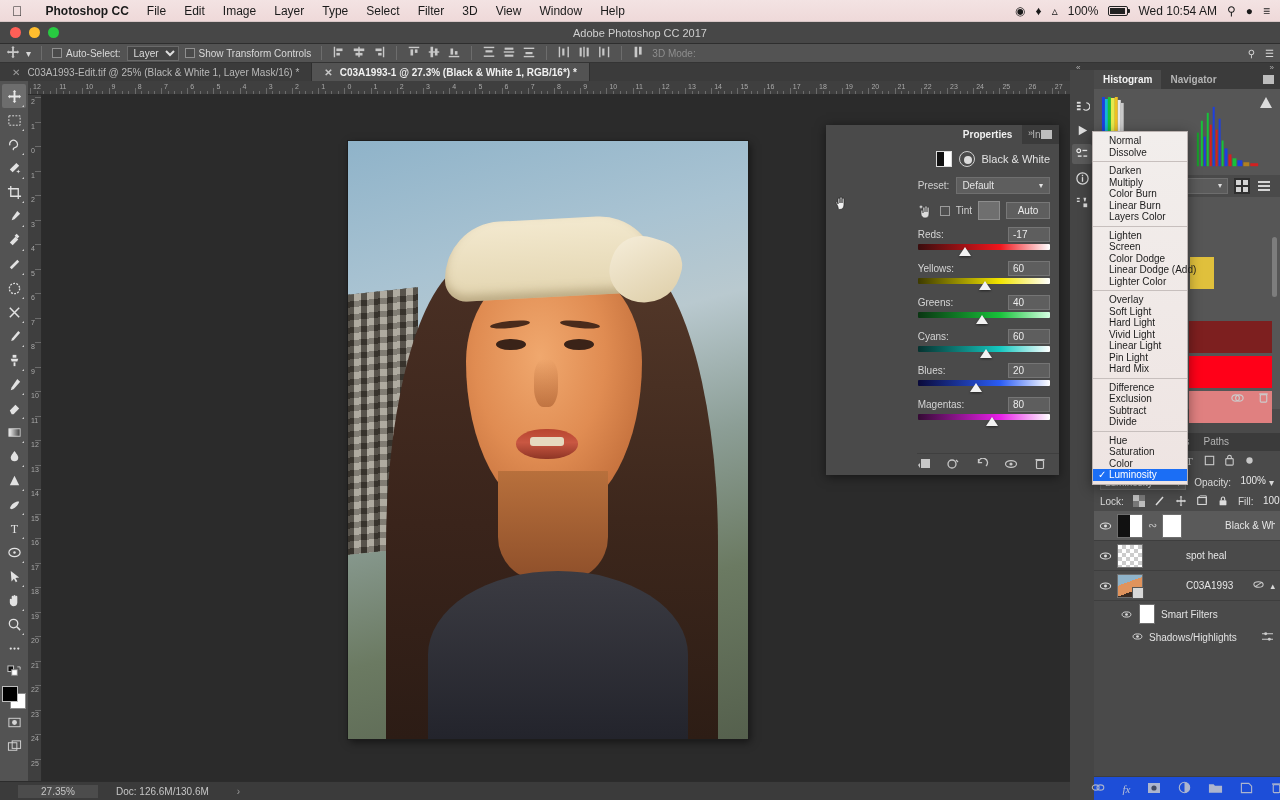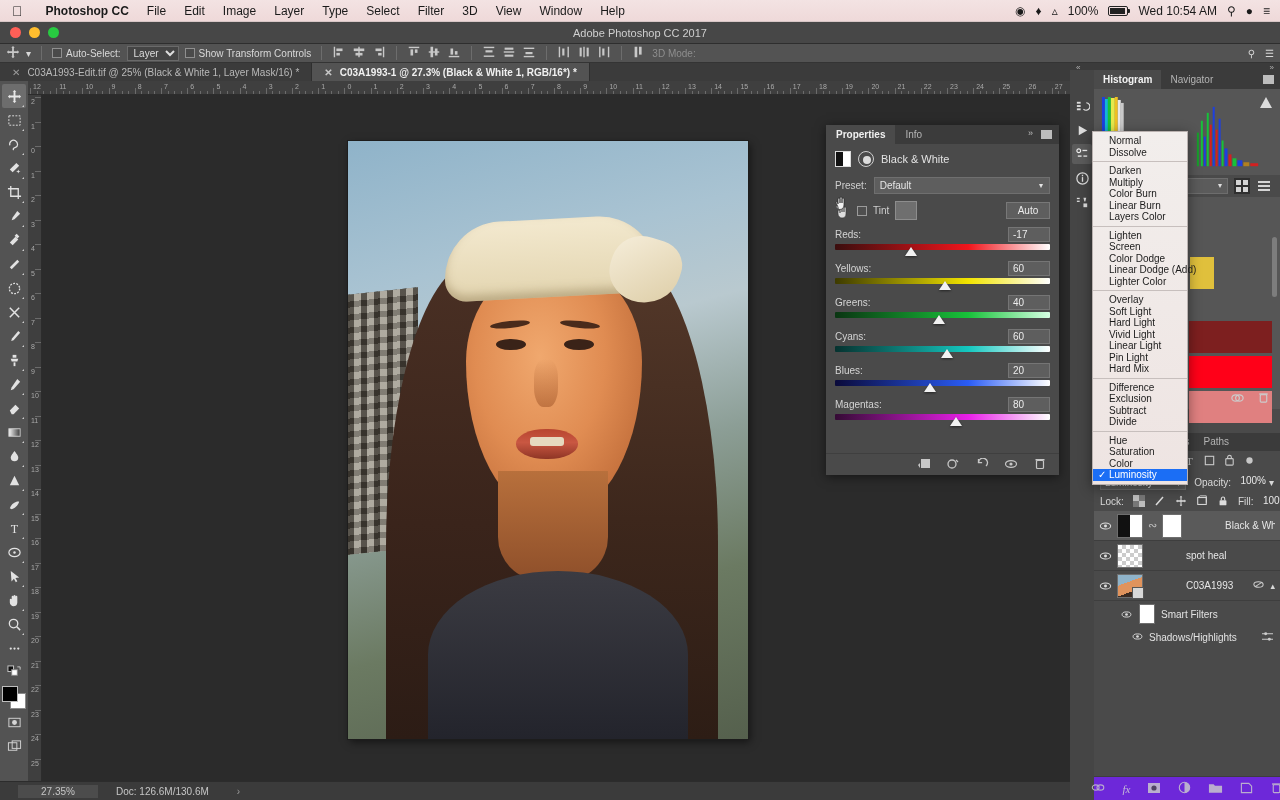--- a/index.html
+++ b/index.html
@@ -149,21 +149,21 @@
     border-top:1px solid #2c2c2c; gap:0;
   }
   .statusbar .zoom { width:80px; text-align:center; background:#4c4c4c; height:13px; line-height:13px; margin-left:18px;}
   .statusbar .doc { margin-left:18px; }
   .statusbar .arrow { margin-left:28px; color:#9a9a9a; }
 
   
   .props {
     position:absolute; left:826px; top:125px; width:233px; height:350px;
     background:#4a4a4a; box-shadow:0 2px 10px rgba(0,0,0,.5);
-    display:flex; flex-direction:column;
+    display:flex; flex-direction:column;align-items:flex-end;
   }
   .props .tabs { height:19px; background:#3b3b3b; display:flex; align-items:center; position:relative; }
   .props .ptab { padding:0 10px; height:19px; line-height:19px; font-size:10px; color:#b4b4b4; }
   .props .ptab.active { background:#4a4a4a; color:#f0f0f0; font-weight:bold; }
   .props .chevrons { position:absolute; right:26px; top:3px; font-size:9px; color:#bdbdbd; }
   .props .menuic { position:absolute; right:7px; top:5px; width:11px; height:9px;
     border:1px solid #bdbdbd; background:#bdbdbd; }
   .props .head { display:flex; align-items:center; gap:7px; padding:7px 9px 8px; }
   .bwico { width:16px; height:16px; background:linear-gradient(90deg,#111 50%,#fff 50%); border:1px solid #dcdcdc; }
   .maskico { width:16px; height:16px; border-radius:50%; background:#4a4a4a; border:1px solid #cfcfcf; position:relative;}
@@ -201,21 +201,21 @@
     position:absolute; left:1070px; top:70px; width:24px; height:730px; background:#454545;
     display:flex; flex-direction:column; align-items:center; gap:4px; padding-top:26px;
   }
   .dockstrip .dbtn { width:20px; height:20px; display:flex; align-items:center; justify-content:center; border-radius:2px;}
   .dockstrip .dbtn.sel { background:#5b5b5b; }
   .dockcollapse { position:absolute; left:1070px; top:63px; width:210px; height:10px;
     display:flex; justify-content:space-between; padding:0 6px; font-size:8px; color:#b0b0b0; background:#3b3b3b;}
 
   .rpanel { position:absolute; background:#4a4a4a; }
   .ptabbar { height:19px; background:#3b3b3b; display:flex; align-items:center; position:relative; }
-  .ptabbar .pt { padding:0 9px; height:19px; line-height:19px; font-size:10px; color:#b4b4b4; }
+  .ptabbar .pt { padding:0 9px; height:19px; line-height:19px; font-size:10px; color:#b4b4b4;font-weight:bold; }
   .ptabbar .pt.active { background:#4a4a4a; color:#f2f2f2; font-weight:bold; }
   .ptabbar .mic { position:absolute; right:6px; top:5px; width:11px; height:9px; background:#bdbdbd; }
 
   
   .histpanel { left:1094px; top:70px; width:186px; height:105px; }
   .histbody { position:relative; height:86px; background:#565656; margin:0; }
   .histcanvas { position:absolute; left:4px; bottom:4px; right:4px; top:8px; }
   .warn { position:absolute; right:8px; top:8px; width:0;height:0;
     border-left:6px solid transparent;border-right:6px solid transparent;border-bottom:11px solid #dcdcdc; }
 
@@ -266,21 +266,21 @@
   .thumb.photo1 { background:linear-gradient(160deg,#8fb3c9 0 35%,#e0935c 35% 70%,#3b2b22 70%); position:relative;}
   .thumb.photo1:after{content:"";position:absolute;right:-2px;bottom:-2px;width:10px;height:10px;
     background:#d8d8d8;border:1px solid #555;}
   .linkic { width:9px; opacity:.8; text-align:center; }
   .maskthumb { width:20px; height:24px; border:1px solid #6e6e6e; background:#fff; }
   .lname { font-size:10px; color:#e6e6e6; flex:1; white-space:nowrap; overflow:hidden;margin-left:38px; }
   .sublayer { height:26px; display:flex; align-items:center; gap:6px; padding-left:26px; }
   .subthumb { width:16px; height:20px; background:#fff; border:1px solid #6e6e6e; }
   .subname { font-size:10px; color:#e2e2e2; }
   .subsub { height:20px; display:flex; align-items:center; gap:6px; padding-left:38px; font-size:10px; color:#e2e2e2;}
-  .layerfoot { position:absolute; left:0; right:0; bottom:0; height:24px; background:#6d28d9;
+  .layerfoot { position:absolute; left:0; right:0; bottom:0; height:24px; background:#1d4ed8;
     display:flex; align-items:center; justify-content:center; gap:17px; border-top:1px solid #3e3e3e; }
   .layerfoot .fi { opacity:.82; font-size:11px; }
 
   
   .blendmenu {
     position:absolute; left:1092px; top:131px; width:96px;
     background:linear-gradient(to bottom,#f2eeec,#eee4e2);
     border:1px solid #b9b1af; box-shadow:0 3px 12px rgba(0,0,0,.45);
     font-size:10px; color:#1b1b1b; padding:3px 0; z-index:50;
   }

